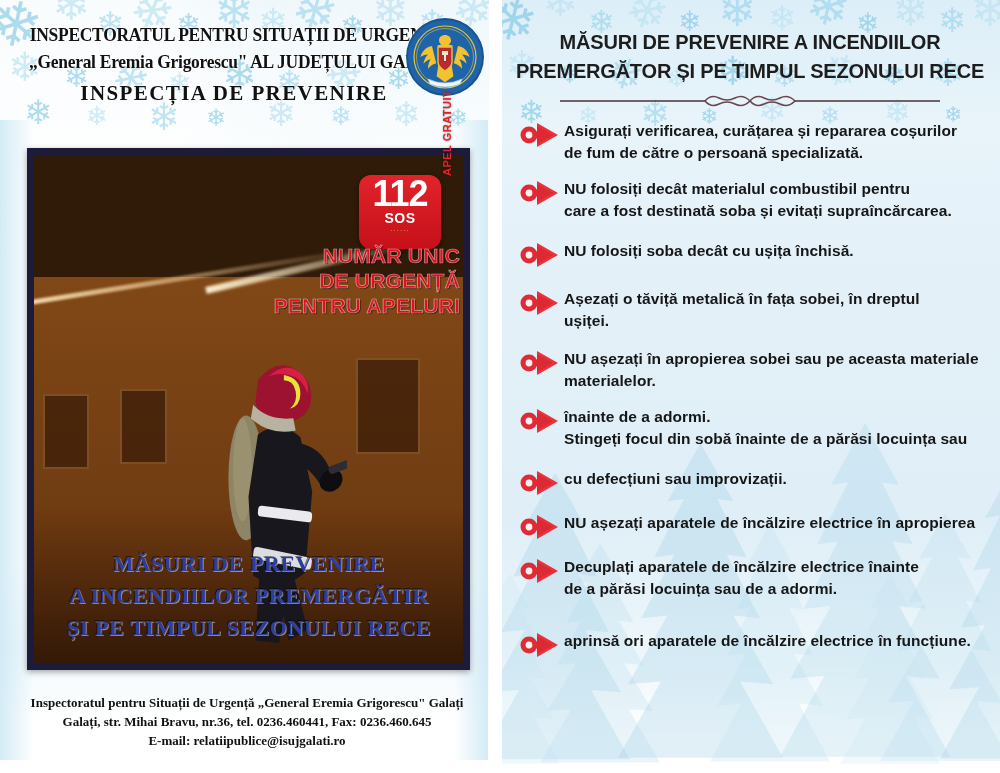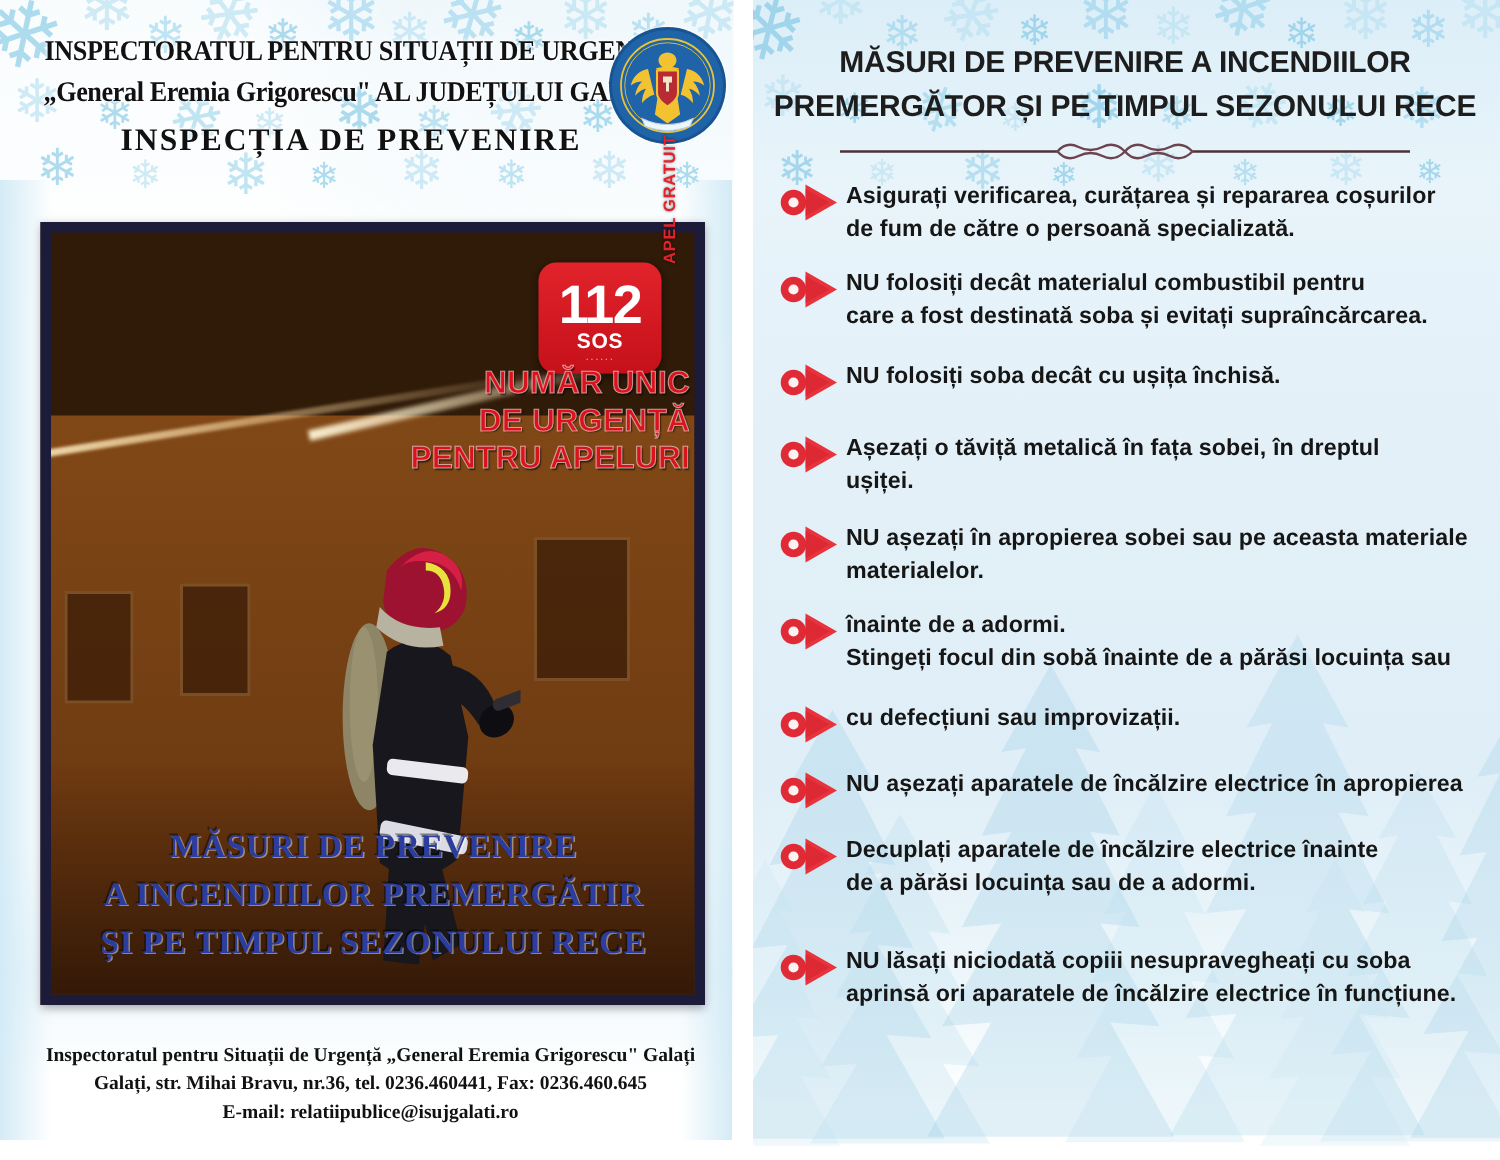--- a/index.html
+++ b/index.html
@@ -106,21 +106,21 @@
   }
   
   .ff{position:absolute;left:40%;top:32%;width:33%;height:64%;}
   .ff svg{display:block;width:100%;height:100%;}
 
   
   .badge112{
     position:absolute;left:359px;top:175px;width:82px;height:74px;z-index:18;
     background:linear-gradient(to bottom,#e2232b,#c5101a);
     border-radius:12px;box-shadow:0 2px 5px rgba(0,0,0,.45);
-    display:flex;flex-direction:column;align-items:center;justify-content:center;
+    display:flex;flex-direction:column;align-items:center;justify-content:flex-start;
   }
   .badge112 .num{
     font-family:"Liberation Sans",sans-serif;font-weight:bold;color:#fff;
     font-size:36px;line-height:34px;letter-spacing:-1px;margin-top:2px;
   }
   .badge112 .sos{
     font-family:"Liberation Sans",sans-serif;font-weight:bold;color:#fff;
     font-size:14px;line-height:14px;letter-spacing:.5px;
   }
   .badge112 .dots{
@@ -506,20 +506,19 @@
           </div>
         </div>
         <div class="tip">
           <span class="bullet"><svg width="40" height="26" viewBox="0 0 40 26" aria-hidden="true">
               <circle cx="9" cy="13" r="8.5" fill="#e02b36"></circle>
               <circle cx="9" cy="13" r="3.4" fill="#fdf2f2"></circle>
               <path d="M17 1 L38 13 L17 25 Z" fill="#e8333d"></path>
               <path d="M17 4 L33 13 L17 22 Z" fill="#d3202b" opacity=".55"></path>
             </svg></span>
           <div class="txt">
-            <div>NU lăsați niciodată copiii nesupravegheați cu soba</div>
             <div>aprinsă ori aparatele de încălzire electrice în funcțiune.</div>
           </div>
         </div>
       </div>
 
   </div>
 </div>
 
 </body></html>

